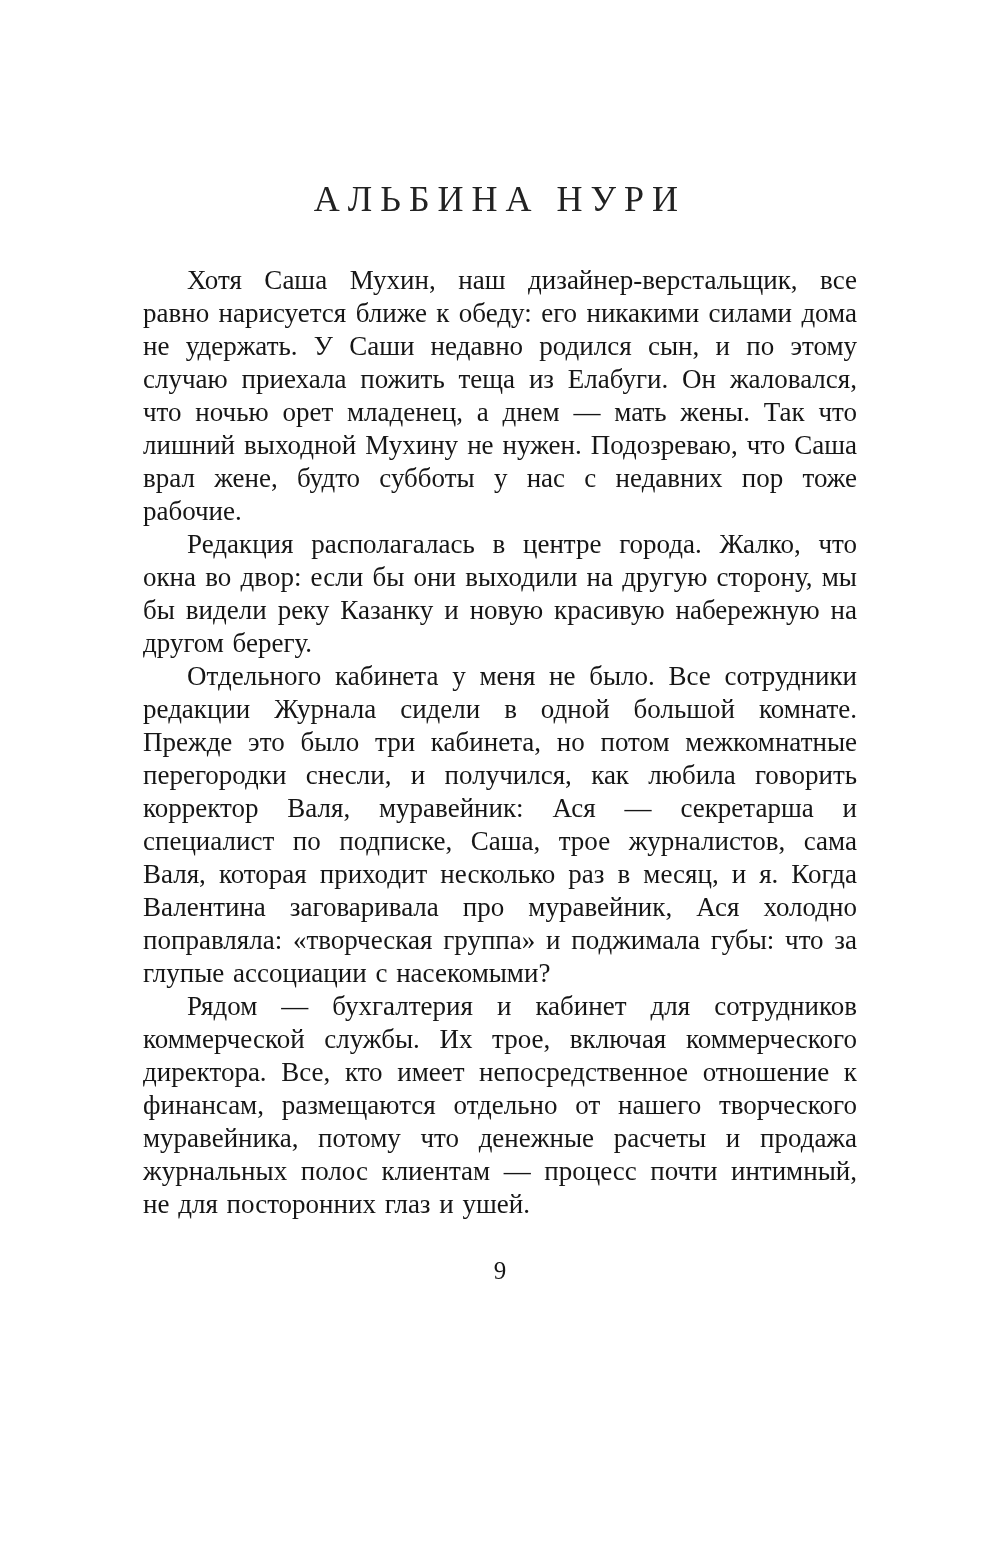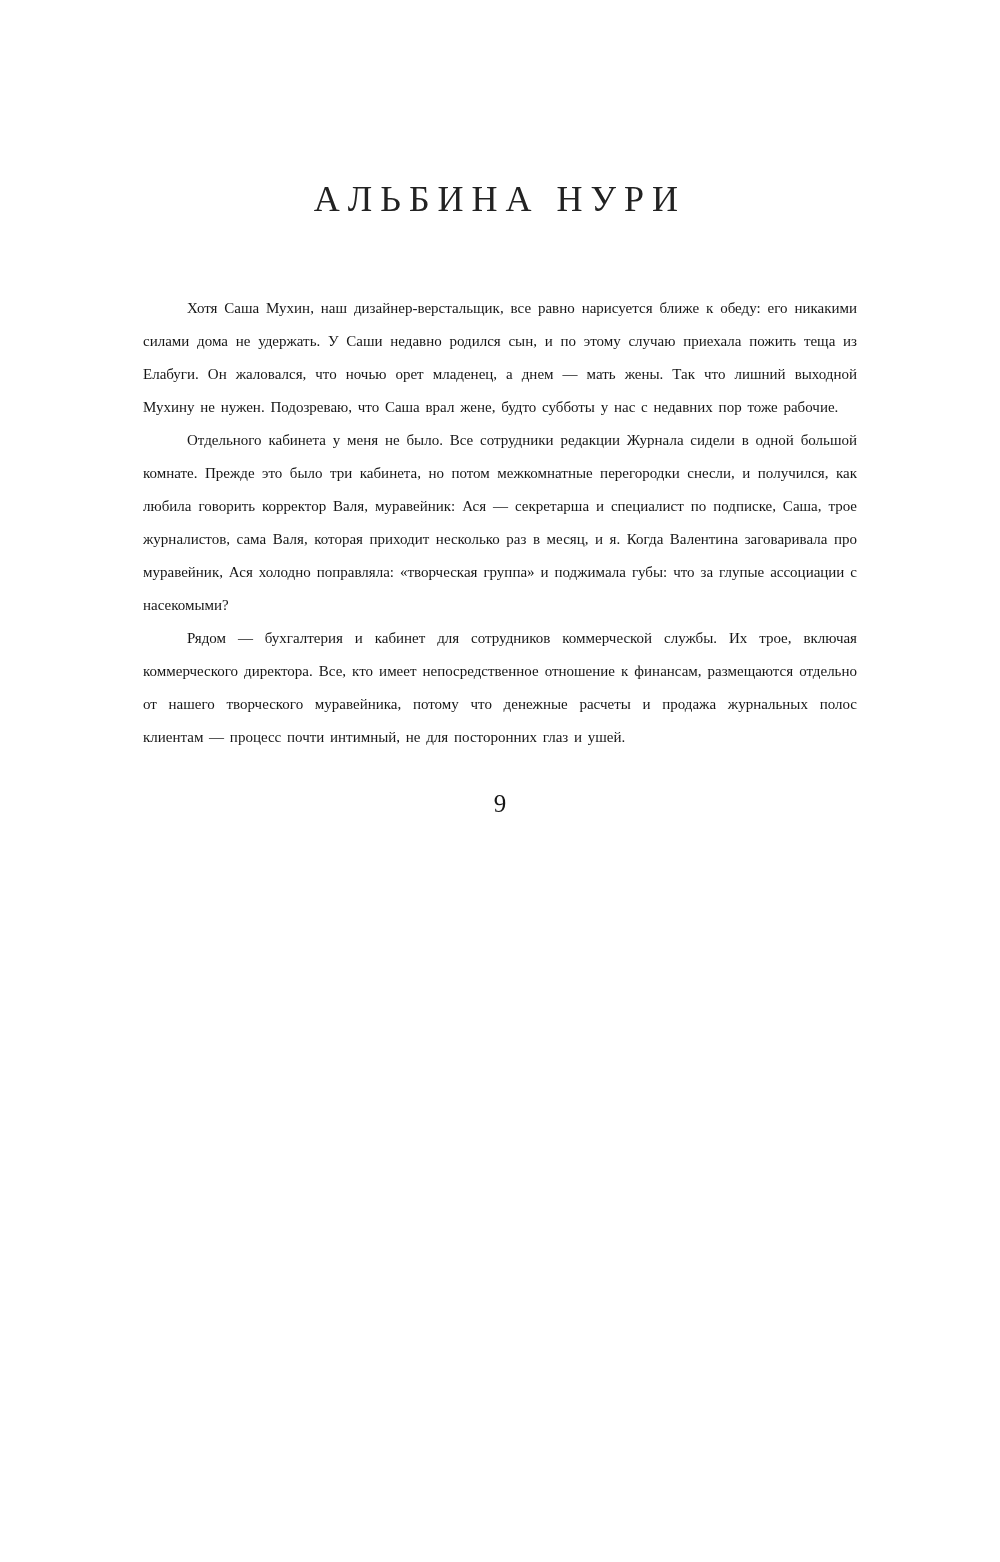--- a/index.html
+++ b/index.html
@@ -21,22 +21,22 @@
     margin: 0;
     padding-top: 178px;
     text-align: center;
     font-weight: 400;
     font-size: 36px;
     letter-spacing: 8px;
     color: #222222;
   }
   .text-block {
     width: 714px;
-    margin: 72px auto 0 auto;
-    font-size: 15px;
+    margin: 44px auto 0 auto;
+    font-size: 27px;
     line-height: 33px;
     text-align: justify;
     color: #161616;
   }
   .text-block p {
     margin: 0;
     text-indent: 44px;
     word-spacing: 2px;
   }
   .page-number {
@@ -48,19 +48,20 @@
 </style>
 </head>
 <body>
 
 <div class="page">
 
   <h1 class="author-header">АЛЬБИНА НУРИ</h1>
 
   <div class="text-block">
     <p>Хотя Саша Мухин, наш дизайнер-верстальщик, все равно нарисуется ближе к обеду: его никакими силами дома не удержать. У Саши недавно родился сын, и по этому случаю приехала пожить теща из Елабуги. Он жаловался, что ночью орет младенец, а днем — мать жены. Так что лишний выходной Мухину не нужен. Подозреваю, что Саша врал жене, будто субботы у нас с недавних пор тоже рабочие.</p>
+    <p>Редакция располагалась в центре города. Жалко, что окна во двор: если бы они выходили на другую сторону, мы бы видели реку Казанку и новую красивую набережную на другом берегу.</p>
     <p>Отдельного кабинета у меня не было. Все сотрудники редакции Журнала сидели в одной большой комнате. Прежде это было три кабинета, но потом межкомнатные перегородки снесли, и получился, как любила говорить корректор Валя, муравейник: Ася — секретарша и специалист по подписке, Саша, трое журналистов, сама Валя, которая приходит несколько раз в месяц, и я. Когда Валентина заговаривала про муравейник, Ася холодно поправляла: «творческая группа» и поджимала губы: что за глупые ассоциации с насекомыми?</p>
     <p>Рядом — бухгалтерия и кабинет для сотрудников коммерческой службы. Их трое, включая коммерческого директора. Все, кто имеет непосредственное отношение к финансам, размещаются отдельно от нашего творческого муравейника, потому что денежные расчеты и продажа журнальных полос клиентам — процесс почти интимный, не для посторонних глаз и ушей.</p>
   </div>
 
   <div class="page-number">9</div>
 
 </div>
 
 </body></html>

